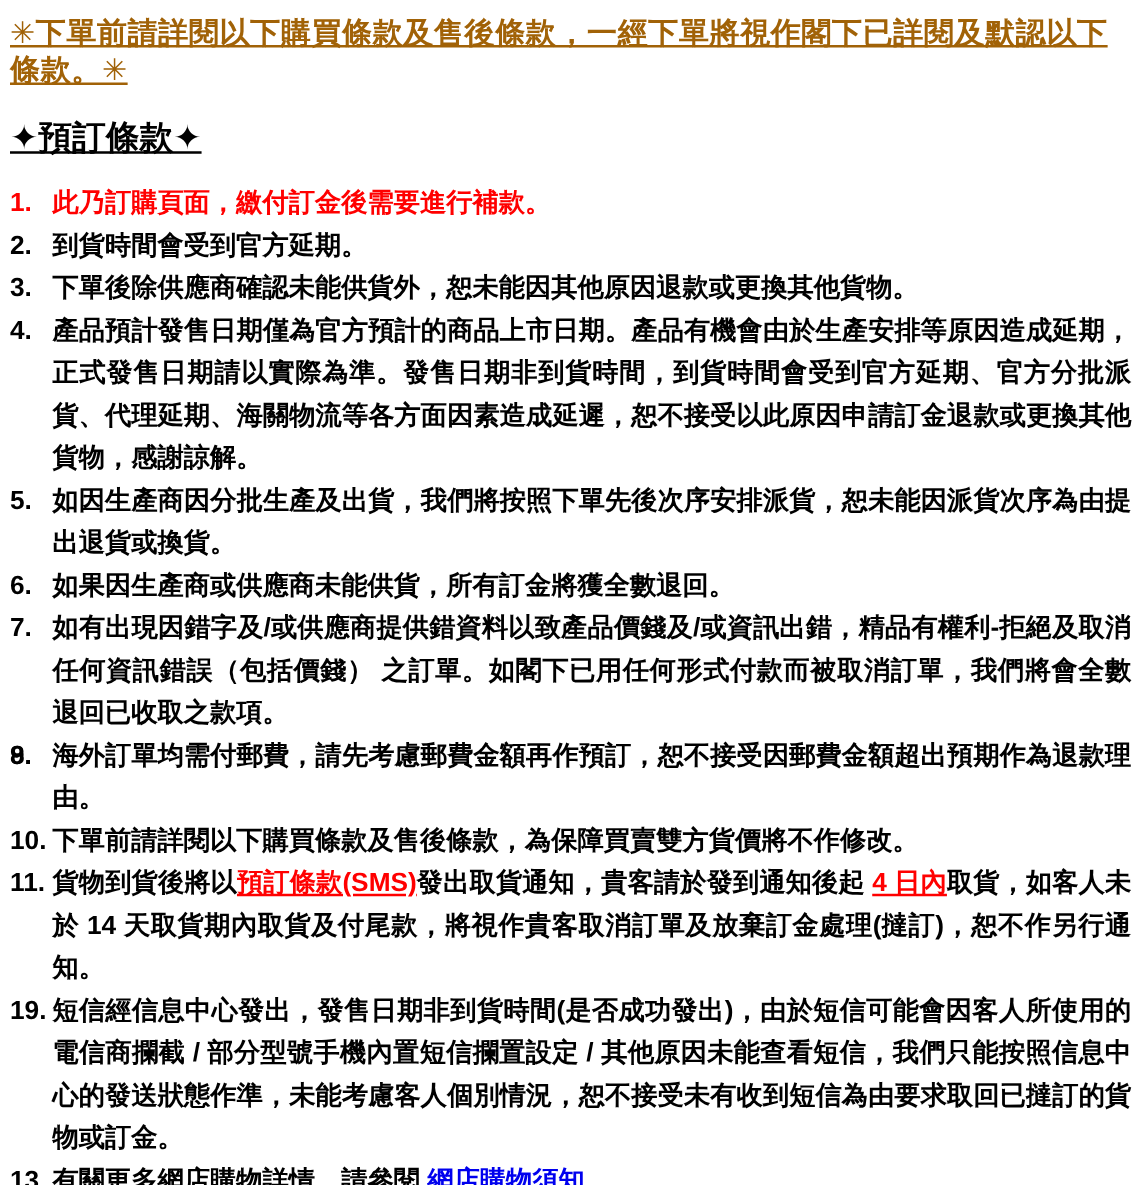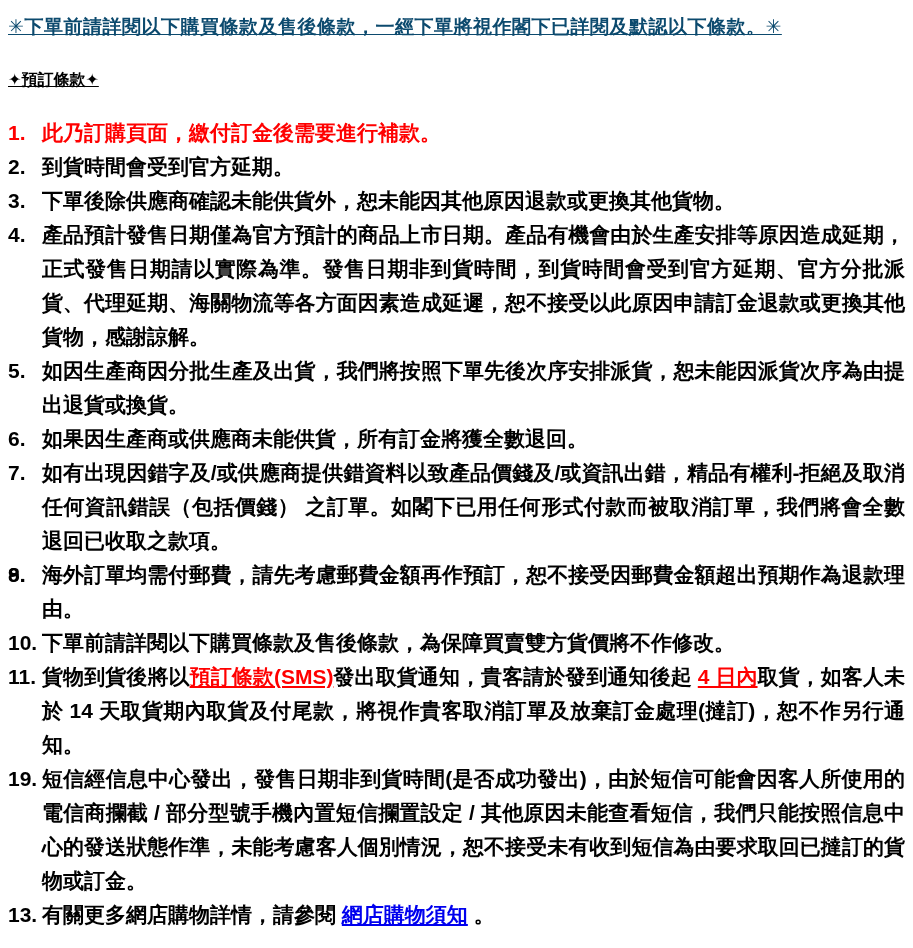--- a/index.html
+++ b/index.html
@@ -15,30 +15,30 @@
     -webkit-font-smoothing: antialiased;
   }
   .page {
     box-sizing: border-box;
     width: 913px;
     min-height: 948px;
     padding: 12px 8px 16px 8px;
     background: #ffffff;
   }
   .notice {
-    color: #0c4a6e;
-    font-size: 19px;
+    color: #a16207;
+    font-size: 24px;
     line-height: 30px;
     text-decoration: underline;
     margin: 0 0 24px 0;
     letter-spacing: 0.5px;
   }
   .heading {
     color: #000000;
-    font-size: 16px;
+    font-size: 27px;
     line-height: 28px;
     margin: 0 0 22px 0;
   }
   .heading .heading-text {
     text-decoration: underline;
   }
   ol.terms {
     list-style: none;
     margin: 0;
     padding: 0;

